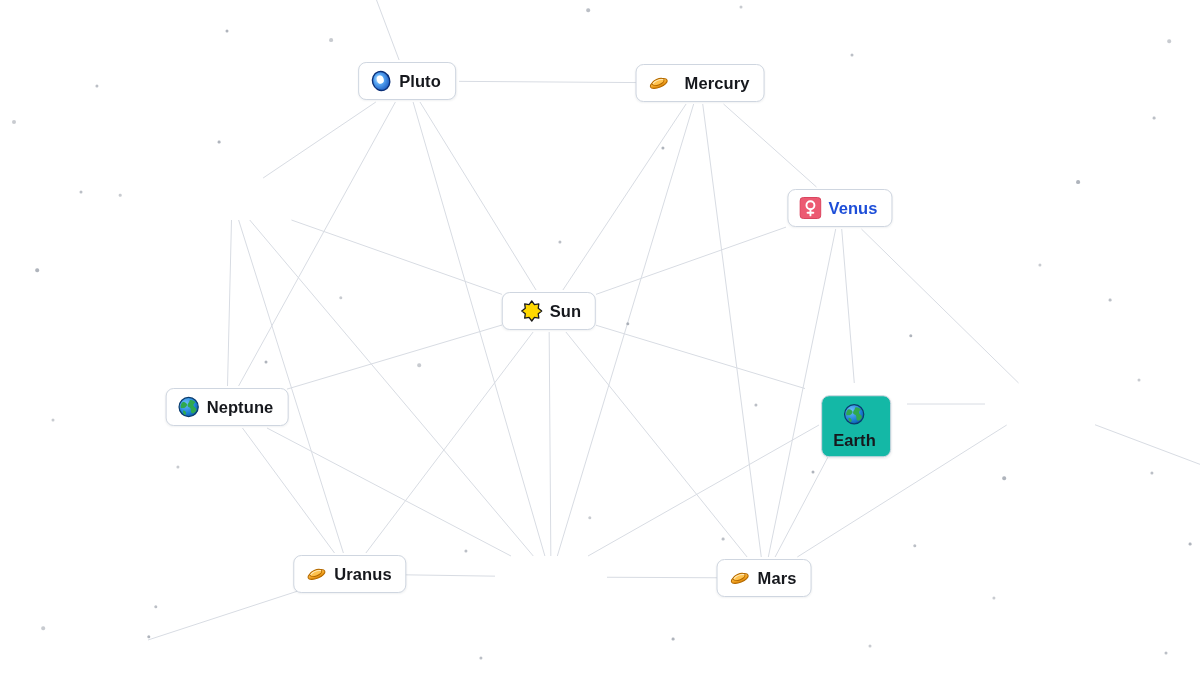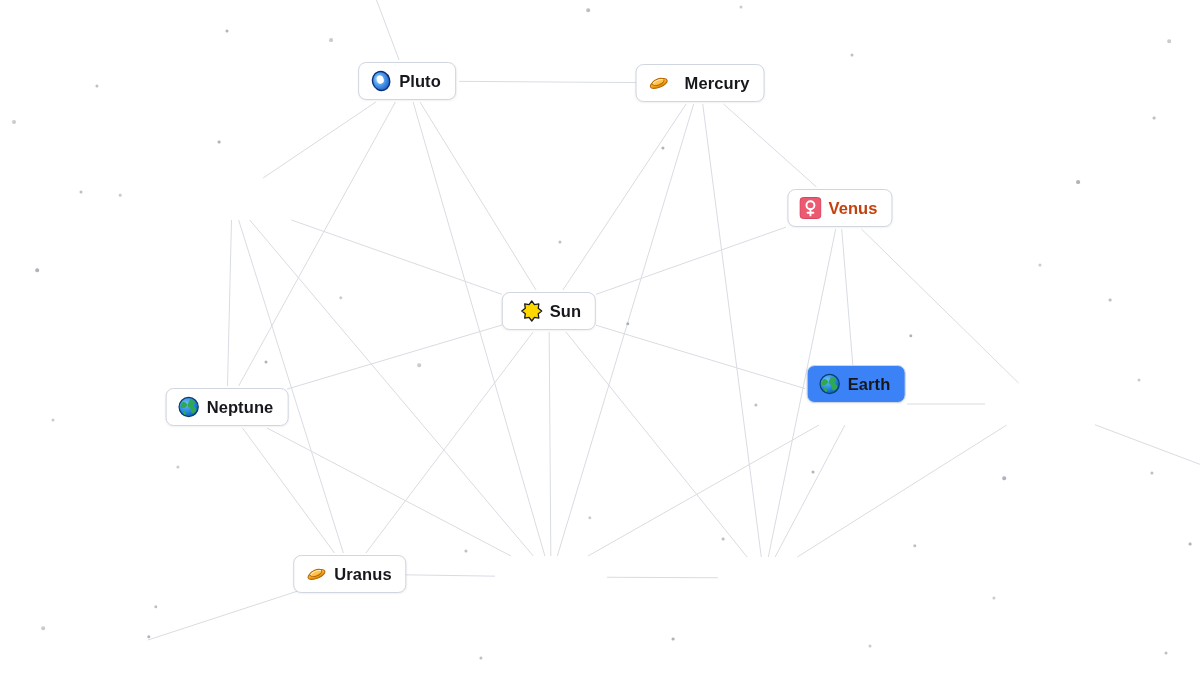--- a/index.html
+++ b/index.html
@@ -195,21 +195,21 @@
       </div>
       <div class="node" style="left: 840px; top: 208px; border-color: rgb(207, 214, 224); background: rgb(255, 255, 255);">
         <span class="node-icon">
           <svg viewBox="0 0 22 22" xmlns="http://www.w3.org/2000/svg" aria-hidden="true">
             <rect x="0.5" y="0.5" width="21" height="21" rx="3.4" fill="#ec5a72" stroke="#d8455f" stroke-width="1"></rect>
             <circle cx="11" cy="8.3" r="4.0" fill="none" stroke="#ffffff" stroke-width="1.9"></circle>
             <line x1="11" y1="12.4" x2="11" y2="18.4" stroke="#ffffff" stroke-width="1.9" stroke-linecap="round"></line>
             <line x1="8.1" y1="15.7" x2="13.9" y2="15.7" stroke="#ffffff" stroke-width="1.9" stroke-linecap="round"></line>
           </svg>
         </span>
-        <span class="node-label" style="color: #c2410c;">Venus</span>
+        <span class="node-label" style="color: #1d4ed8;">Venus</span>
       </div>
       <div class="node" style="left: 549px; top: 311px; border-color: rgb(207, 214, 224); background: rgb(255, 255, 255); padding-left: 18px;">
         <span class="node-icon">
           <svg viewBox="0 0 22 22" xmlns="http://www.w3.org/2000/svg" aria-hidden="true">
             <polygon points="11.00,1.00 13.68,4.53 18.07,3.93 17.47,8.32 21.00,11.00 17.47,13.68 18.07,18.07 13.68,17.47 11.00,21.00 8.32,17.47 3.93,18.07 4.53,13.68 1.00,11.00 4.53,8.32 3.93,3.93 8.32,4.53" fill="#ffd800" stroke="#1a1a1a" stroke-width="1.3" stroke-linejoin="round"></polygon>
           </svg>
         </span>
         <span class="node-label" style="color: rgb(22, 24, 29);">Sun</span>
       </div>
       <div class="node" style="left: 227px; top: 407px; border-color: rgb(207, 214, 224); background: rgb(255, 255, 255);">
@@ -223,21 +223,21 @@
               </radialGradient>
             </defs>
             <circle cx="11" cy="11" r="9.6" fill="url(#gbg)" stroke="#0a3c6e" stroke-width="1.2"></circle>
             <path d="M4.6 6.4 C6.6 5.2 8.4 6.4 9.2 8.1 C9.9 9.6 8.6 10.6 7.4 11.5 C6.0 12.6 5.0 11.8 3.3 12.2 C2.6 10.2 3.2 8.0 4.6 6.4 Z" fill="#2fa84f"></path>
             <path d="M12.2 4.0 C14.6 3.6 16.6 4.6 17.9 6.4 C16.6 7.0 15.6 8.2 15.8 9.4 C16.0 10.9 17.6 11.2 18.4 12.4 C19.2 13.8 18.2 15.6 16.6 16.8 C15.2 17.9 13.9 17.4 13.4 16.0 C12.9 14.6 13.6 13.4 12.8 12.2 C12.0 11.0 10.4 11.4 10.0 10.0 C9.6 8.5 10.6 7.2 11.4 6.2 Z" fill="#2fa84f"></path>
             <path d="M5.4 14.6 C6.8 14.2 7.9 15.2 8.4 16.4 C8.9 17.6 8.2 18.6 7.0 18.9 C5.9 18.2 5.0 16.6 5.4 14.6 Z" fill="#2fa84f"></path>
           </svg>
         </span>
         <span class="node-label" style="color: rgb(22, 24, 29);">Neptune</span>
       </div>
-      <div class="node" style="left: 856px; top: 384px; border-color: rgb(207, 214, 224); background: #3b82f6;">
+      <div class="node" style="left: 856px; top: 426px; border-color: rgb(207, 214, 224); background: #14b8a6; flex-direction: column;">
         <span class="node-icon">
           <svg viewBox="0 0 22 22" xmlns="http://www.w3.org/2000/svg" aria-hidden="true">
             <defs>
               <radialGradient id="gbg" cx="36%" cy="32%" r="72%">
                 <stop offset="0%" stop-color="#6fc0ff"></stop>
                 <stop offset="70%" stop-color="#1b7fd4"></stop>
                 <stop offset="100%" stop-color="#0d5ea8"></stop>
               </radialGradient>
             </defs>
             <circle cx="11" cy="11" r="9.6" fill="url(#gbg)" stroke="#0a3c6e" stroke-width="1.2"></circle>
@@ -260,14 +260,33 @@
             </defs>
             <g transform="rotate(-22 11 11)">
               <ellipse cx="11" cy="11.5" rx="9" ry="3.9" fill="url(#rpg)" stroke="#b46a00" stroke-width="1.1"></ellipse>
               <ellipse cx="11" cy="9.9" rx="6.2" ry="3.0" fill="#ffc24d" stroke="#b46a00" stroke-width="1"></ellipse>
               <path d="M5.2 9.6 Q11 6.6 16.8 9.6" fill="none" stroke="#fff0c9" stroke-width="1" opacity="0.85"></path>
             </g>
           </svg>
         </span>
         <span class="node-label" style="color: rgb(22, 24, 29);">Uranus</span>
       </div>
+      <div class="node" style="left: 764px; top: 578px; border-color: rgb(207, 214, 224); background: rgb(255, 255, 255);">
+        <span class="node-icon">
+          <svg viewBox="0 0 22 22" xmlns="http://www.w3.org/2000/svg" aria-hidden="true">
+            <defs>
+              <linearGradient id="rpg" x1="0" y1="0" x2="0" y2="1">
+                <stop offset="0%" stop-color="#ffd27a"></stop>
+                <stop offset="55%" stop-color="#f5a623"></stop>
+                <stop offset="100%" stop-color="#e08a0a"></stop>
+              </linearGradient>
+            </defs>
+            <g transform="rotate(-22 11 11)">
+              <ellipse cx="11" cy="11.5" rx="9" ry="3.9" fill="url(#rpg)" stroke="#b46a00" stroke-width="1.1"></ellipse>
+              <ellipse cx="11" cy="9.9" rx="6.2" ry="3.0" fill="#ffc24d" stroke="#b46a00" stroke-width="1"></ellipse>
+              <path d="M5.2 9.6 Q11 6.6 16.8 9.6" fill="none" stroke="#fff0c9" stroke-width="1" opacity="0.85"></path>
+            </g>
+          </svg>
+        </span>
+        <span class="node-label" style="color: rgb(22, 24, 29);">Mars</span>
+      </div>
     </div>
 </div>
 
 </body></html>

